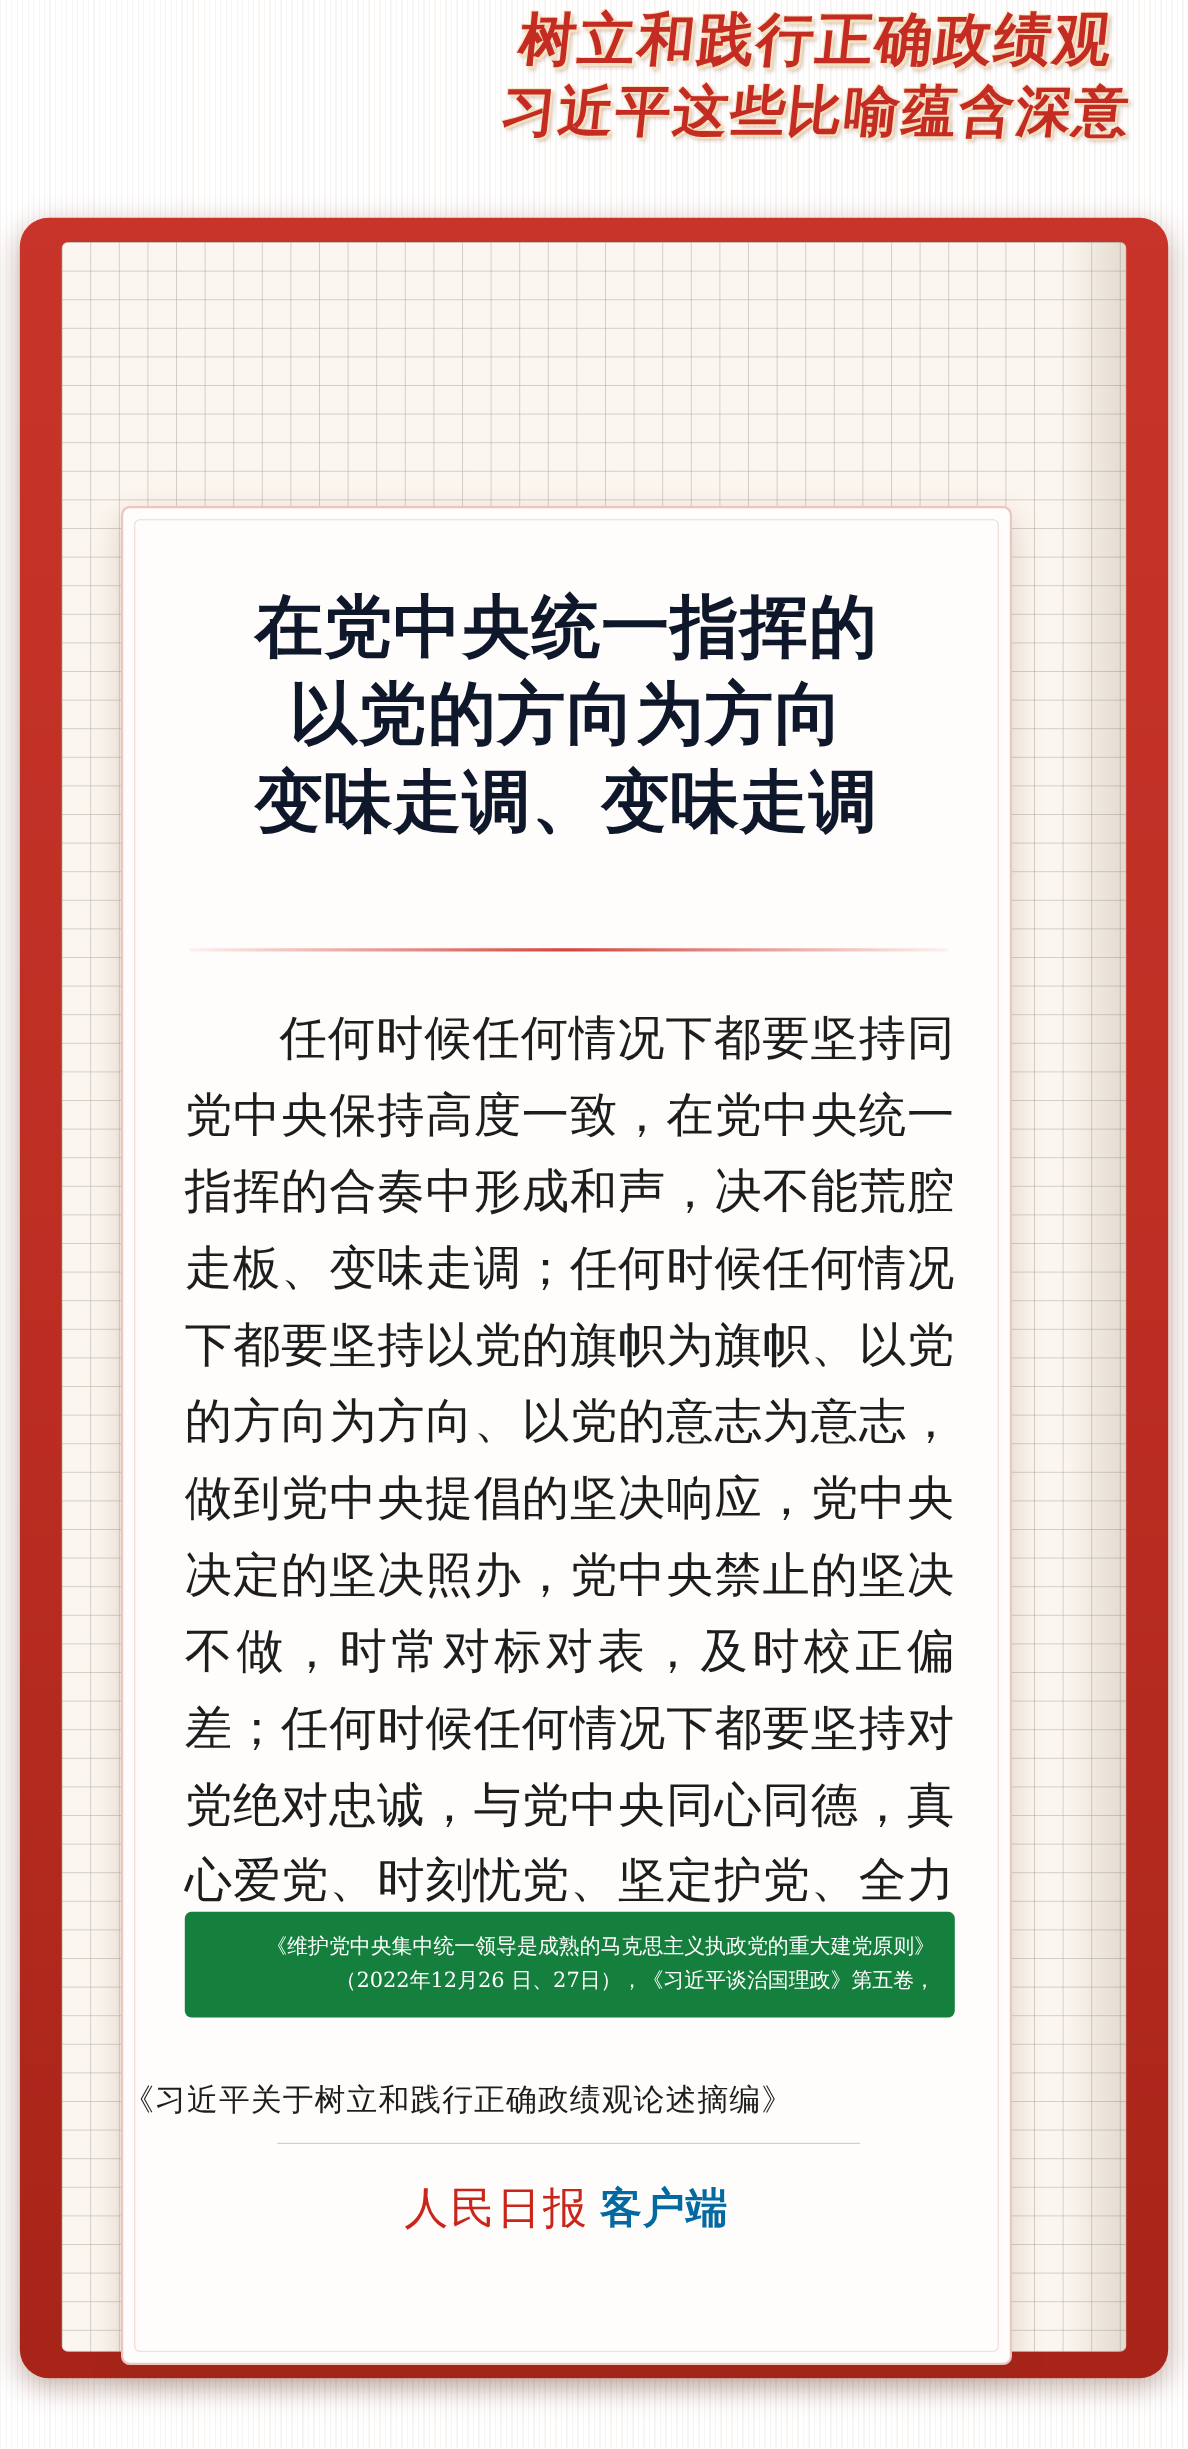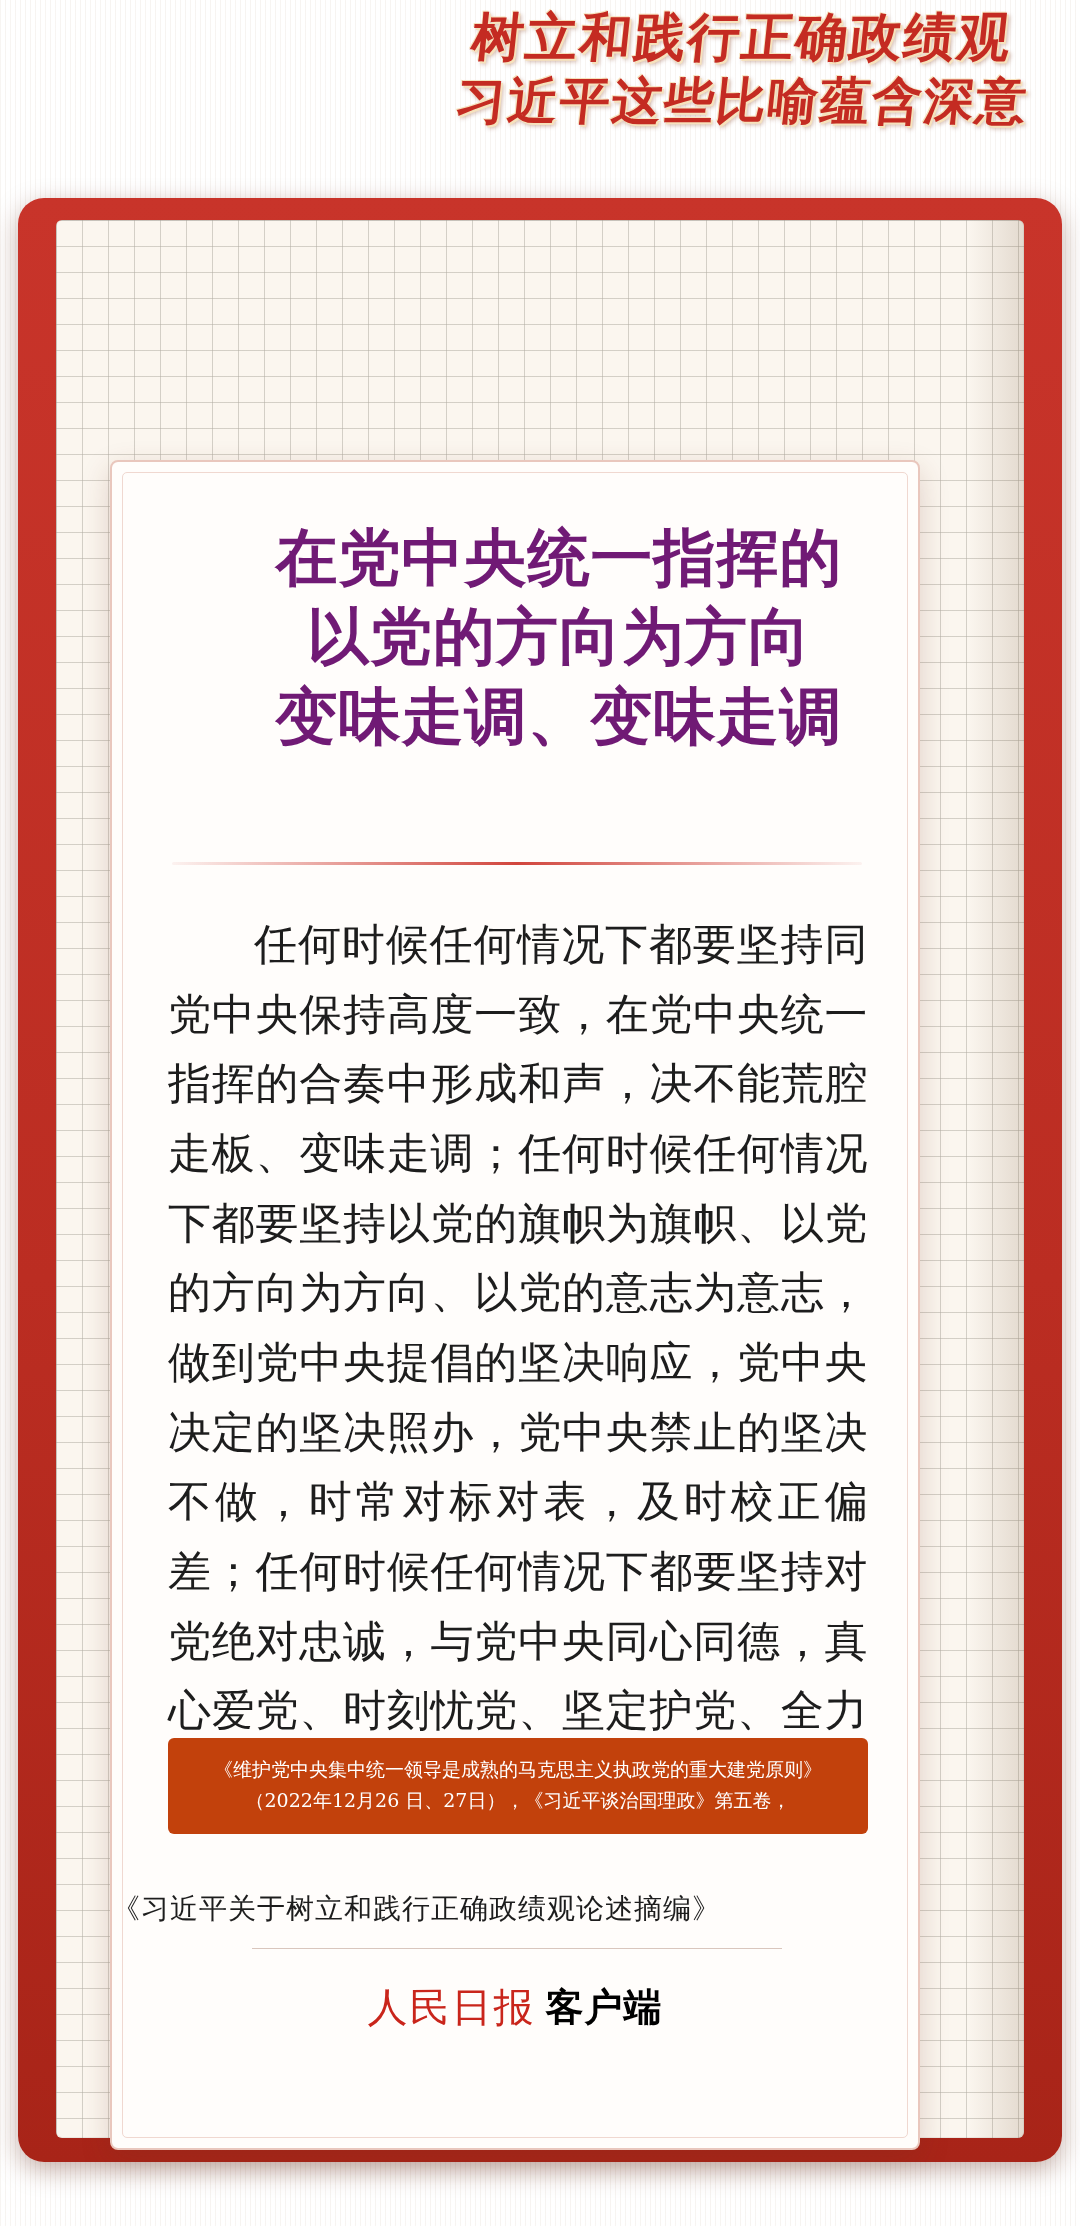--- a/index.html
+++ b/index.html
@@ -120,31 +120,30 @@
     position: absolute;
     inset: 10px;
     border: 1px solid #f0d8d0;
     border-radius: 5px;
     box-sizing: border-box;
   }
 
   
   .headline {
     position: absolute;
-    top: 56px;
+    top: 68px;
     left: 0;
     width: 100%;
     text-align: center;
-    color: #701a75;
+    color: #0f172a;
     font-family: "DejaVu Sans", sans-serif;
     font-weight: bold;
     font-size: 62px;
     line-height: 1.28;
     letter-spacing: 1px;
-    margin-left: 44px;
   }
   .headline div { white-space: nowrap; }
 
   .headline-rule {
     position: absolute;
     top: 400px;
     left: 60px;
     width: 690px;
     height: 3px;
     background: linear-gradient(90deg, rgba(201,37,27,0.05), rgba(201,37,27,0.85) 50%, rgba(201,37,27,0.05));
@@ -165,29 +164,29 @@
     text-indent: 86px;
     letter-spacing: 0.5px;
   }
 
   
   .source-box {
     position: absolute;
     left: 56px;
     top: 1276px;
     width: 700px;
-    background: #c2410c;
+    background: #15803d;
     color: #fff;
     border-radius: 6px;
     padding: 16px 18px 18px 18px;
     box-sizing: border-box;
     font-family: "DejaVu Serif", serif;
     font-size: 19px;
     line-height: 1.62;
-    text-align: center;
+    text-align: right;
   }
   .source-box div { white-space: nowrap; }
 
   
   .footer-citation {
     position: absolute;
     left: 0;
     top: 1428px;
     width: 100%;
     text-align: left;
@@ -219,21 +218,21 @@
     font-weight: normal;
     font-size: 40px;
     color: #c9251b;
     letter-spacing: 2px;
     vertical-align: middle;
   }
   .logo .client {
     font-family: "DejaVu Sans", sans-serif;
     font-weight: bold;
     font-size: 38px;
-    color: #000000;
+    color: #0369a1;
     letter-spacing: 1px;
     margin-left: 10px;
     vertical-align: middle;
   }
 
   
 </style>
 </head>
 <body>
 

